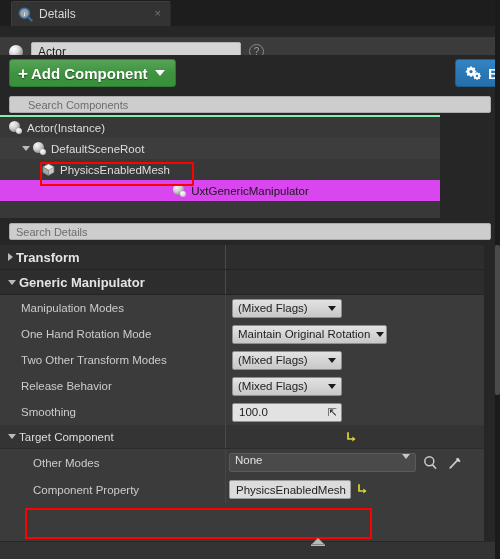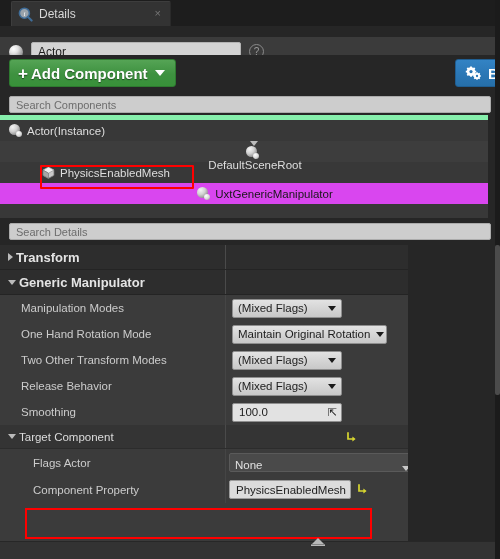--- a/index.html
+++ b/index.html
@@ -173,38 +173,38 @@
     position: absolute;
     left: 9px; top: 96px;
     width: 482px; height: 17px;
     background: #cdcdcd;
     border: 1px solid #ababab;
     border-radius: 2px;
     color: #6d6d6d;
     font-size: 11px;
     display: flex;
     align-items: center;
-    padding-left: 6px;
+    padding-left: 18px;
     box-sizing: border-box;
   }
   .tree {
     position: absolute;
     left: 0; top: 115px;
-    width: 488px; height: 103px;
+    width: 440px; height: 103px;
     background: #383838;
-    border-top: 5px solid #86efac;
+    border-top: 2px solid #86efac;
   }
   .tree-row {
     position: relative;
     height: 21px;
     display: flex;
     align-items: center;
     box-sizing: border-box;
   }
-  .tree-row.alt { background: #3d3d3d; flex-direction: column; }
+  .tree-row.alt { background: #3d3d3d; }
   .tree-row.selected { background: #d946ef; justify-content: center; }
   .tree-row .txt {
     font-size: 11.5px;
     color: #dedede;
     white-space: nowrap;
   }
   .tree-row.selected .txt { color: #181818; }
   .arrow-right {
     width: 0; height: 0;
     border-top: 4px solid transparent;
@@ -275,21 +275,21 @@
     display: flex;
     align-items: center;
     padding-left: 6px;
     box-sizing: border-box;
   }
 
   
   .details-body {
     position: absolute;
     left: 0; top: 245px;
-    width: 408px; height: 296px;
+    width: 484px; height: 296px;
     background: #3b3b3b;
     overflow: hidden;
   }
   .cat-row {
     position: relative;
     height: 25px;
     background: #2d2d2d;
     display: flex;
     align-items: center;
     padding-left: 8px;
@@ -374,21 +374,21 @@
     font-size: 11.5px;
   }
   .spin-glyph { font-size: 11px; color: #1a1a1a; line-height: 1; }
   .objfield {
     position: absolute;
     height: 19px;
     background: #4a4a4a;
     border: 1px solid #5a5a5a;
     border-radius: 2px;
     display: flex;
-    align-items: flex-end;
+    align-items: flex-start;
     box-sizing: border-box;
     padding: 0 5px;
     color: #e0e0e0;
     font-size: 11.5px;
   }
   .objfield .tri {
     width: 0; height: 0;
     border-left: 4px solid transparent;
     border-right: 4px solid transparent;
     border-top: 5px solid #c8c8c8;
@@ -610,21 +610,21 @@
       <span class="cat-col-split"></span>
       <span class="reset-icon" style="left:346px; top:6px;">
         <svg width="12" height="12" viewBox="0 0 12 12">
           <path d="M2 2 L2 8 L7.5 8" fill="none" stroke="#d8d630" stroke-width="1.7" stroke-linecap="square"></path>
           <path d="M9.6 8 L6.4 5.4 L6.4 10.6 Z" fill="#d8d630"></path>
         </svg>
       </span>
     </div>
 
     <div class="prop-row" style="height:27px;">
-      <span class="prop-label" style="left:33px;">Flags Actor</span>
+      <span class="prop-label" style="left:33px;">Other Modes</span>
       <span class="prop-divider"></span>
       <div class="objfield" style="left:229px; width:187px;">
         <span>None</span>
         <span class="tri"></span>
       </div>
       <span class="mag-icon" style="left:423px; top:6px;">
         <svg width="15" height="15" viewBox="0 0 15 15">
           <circle cx="6.3" cy="6.3" r="4.5" fill="none" stroke="#c9c9c9" stroke-width="1.5"></circle>
           <line x1="9.6" y1="9.9" x2="12.6" y2="13.2" stroke="#c9c9c9" stroke-width="1.6" stroke-linecap="round"></line>
         </svg>

